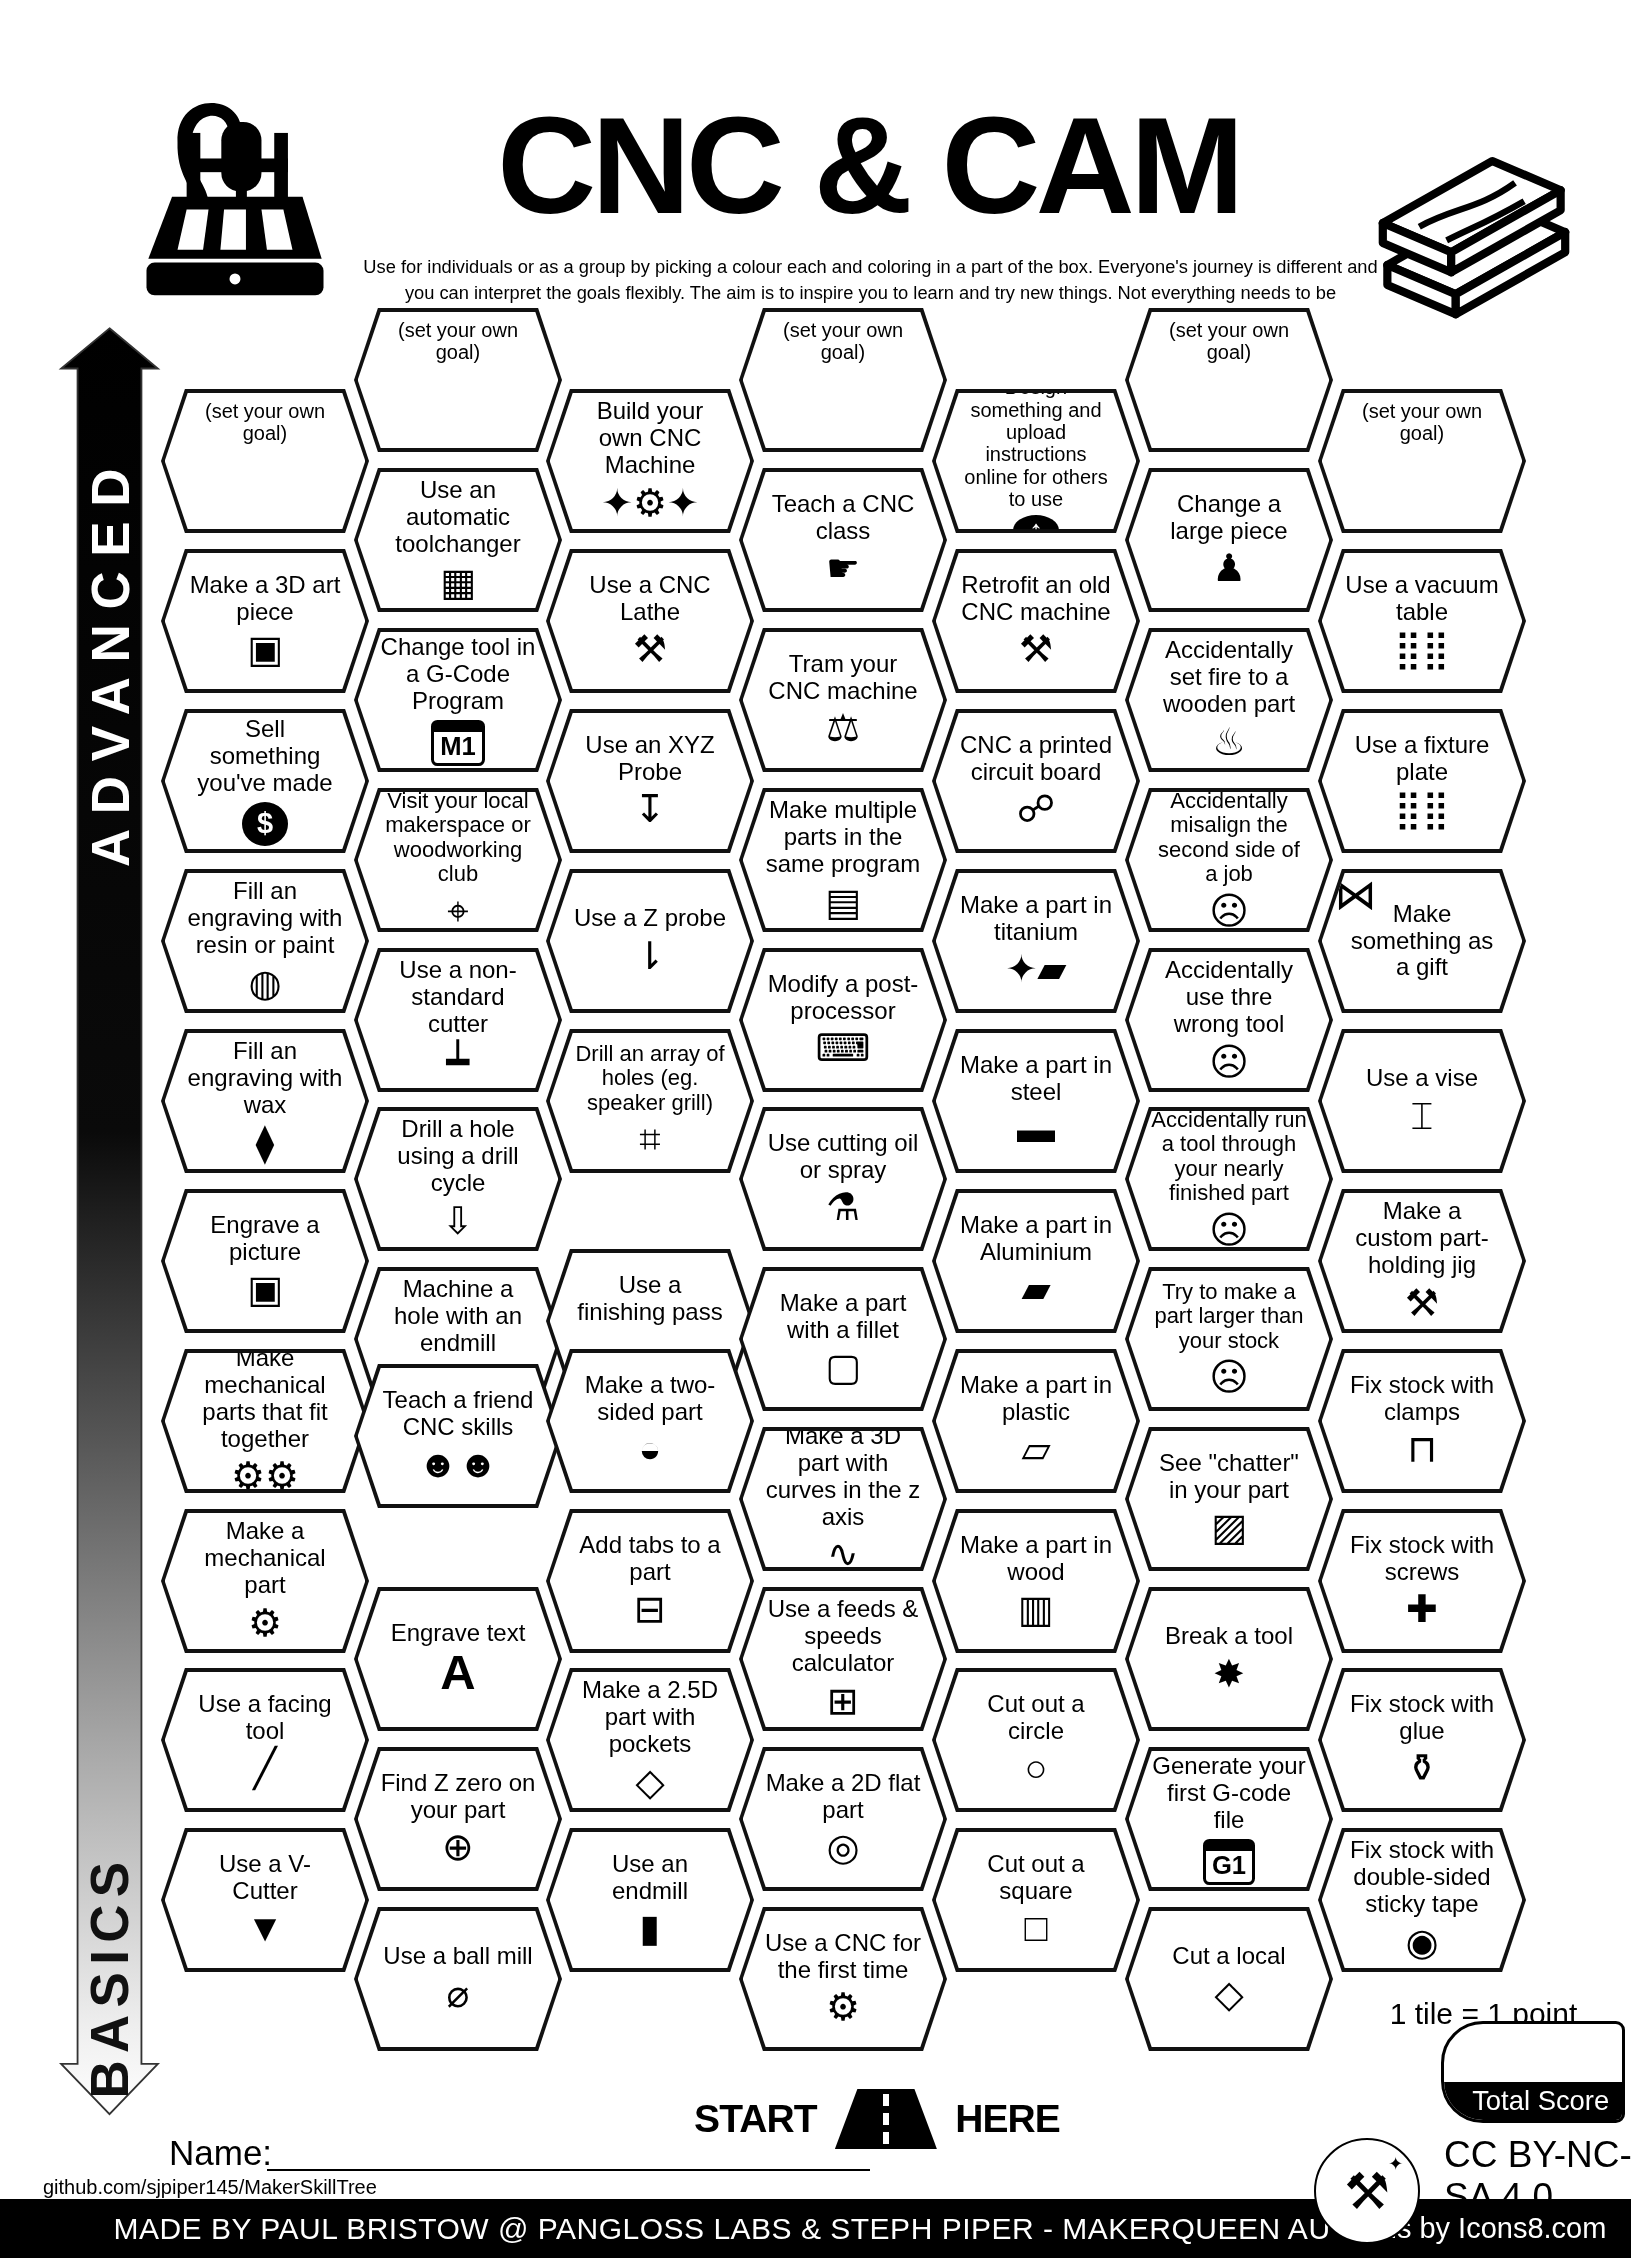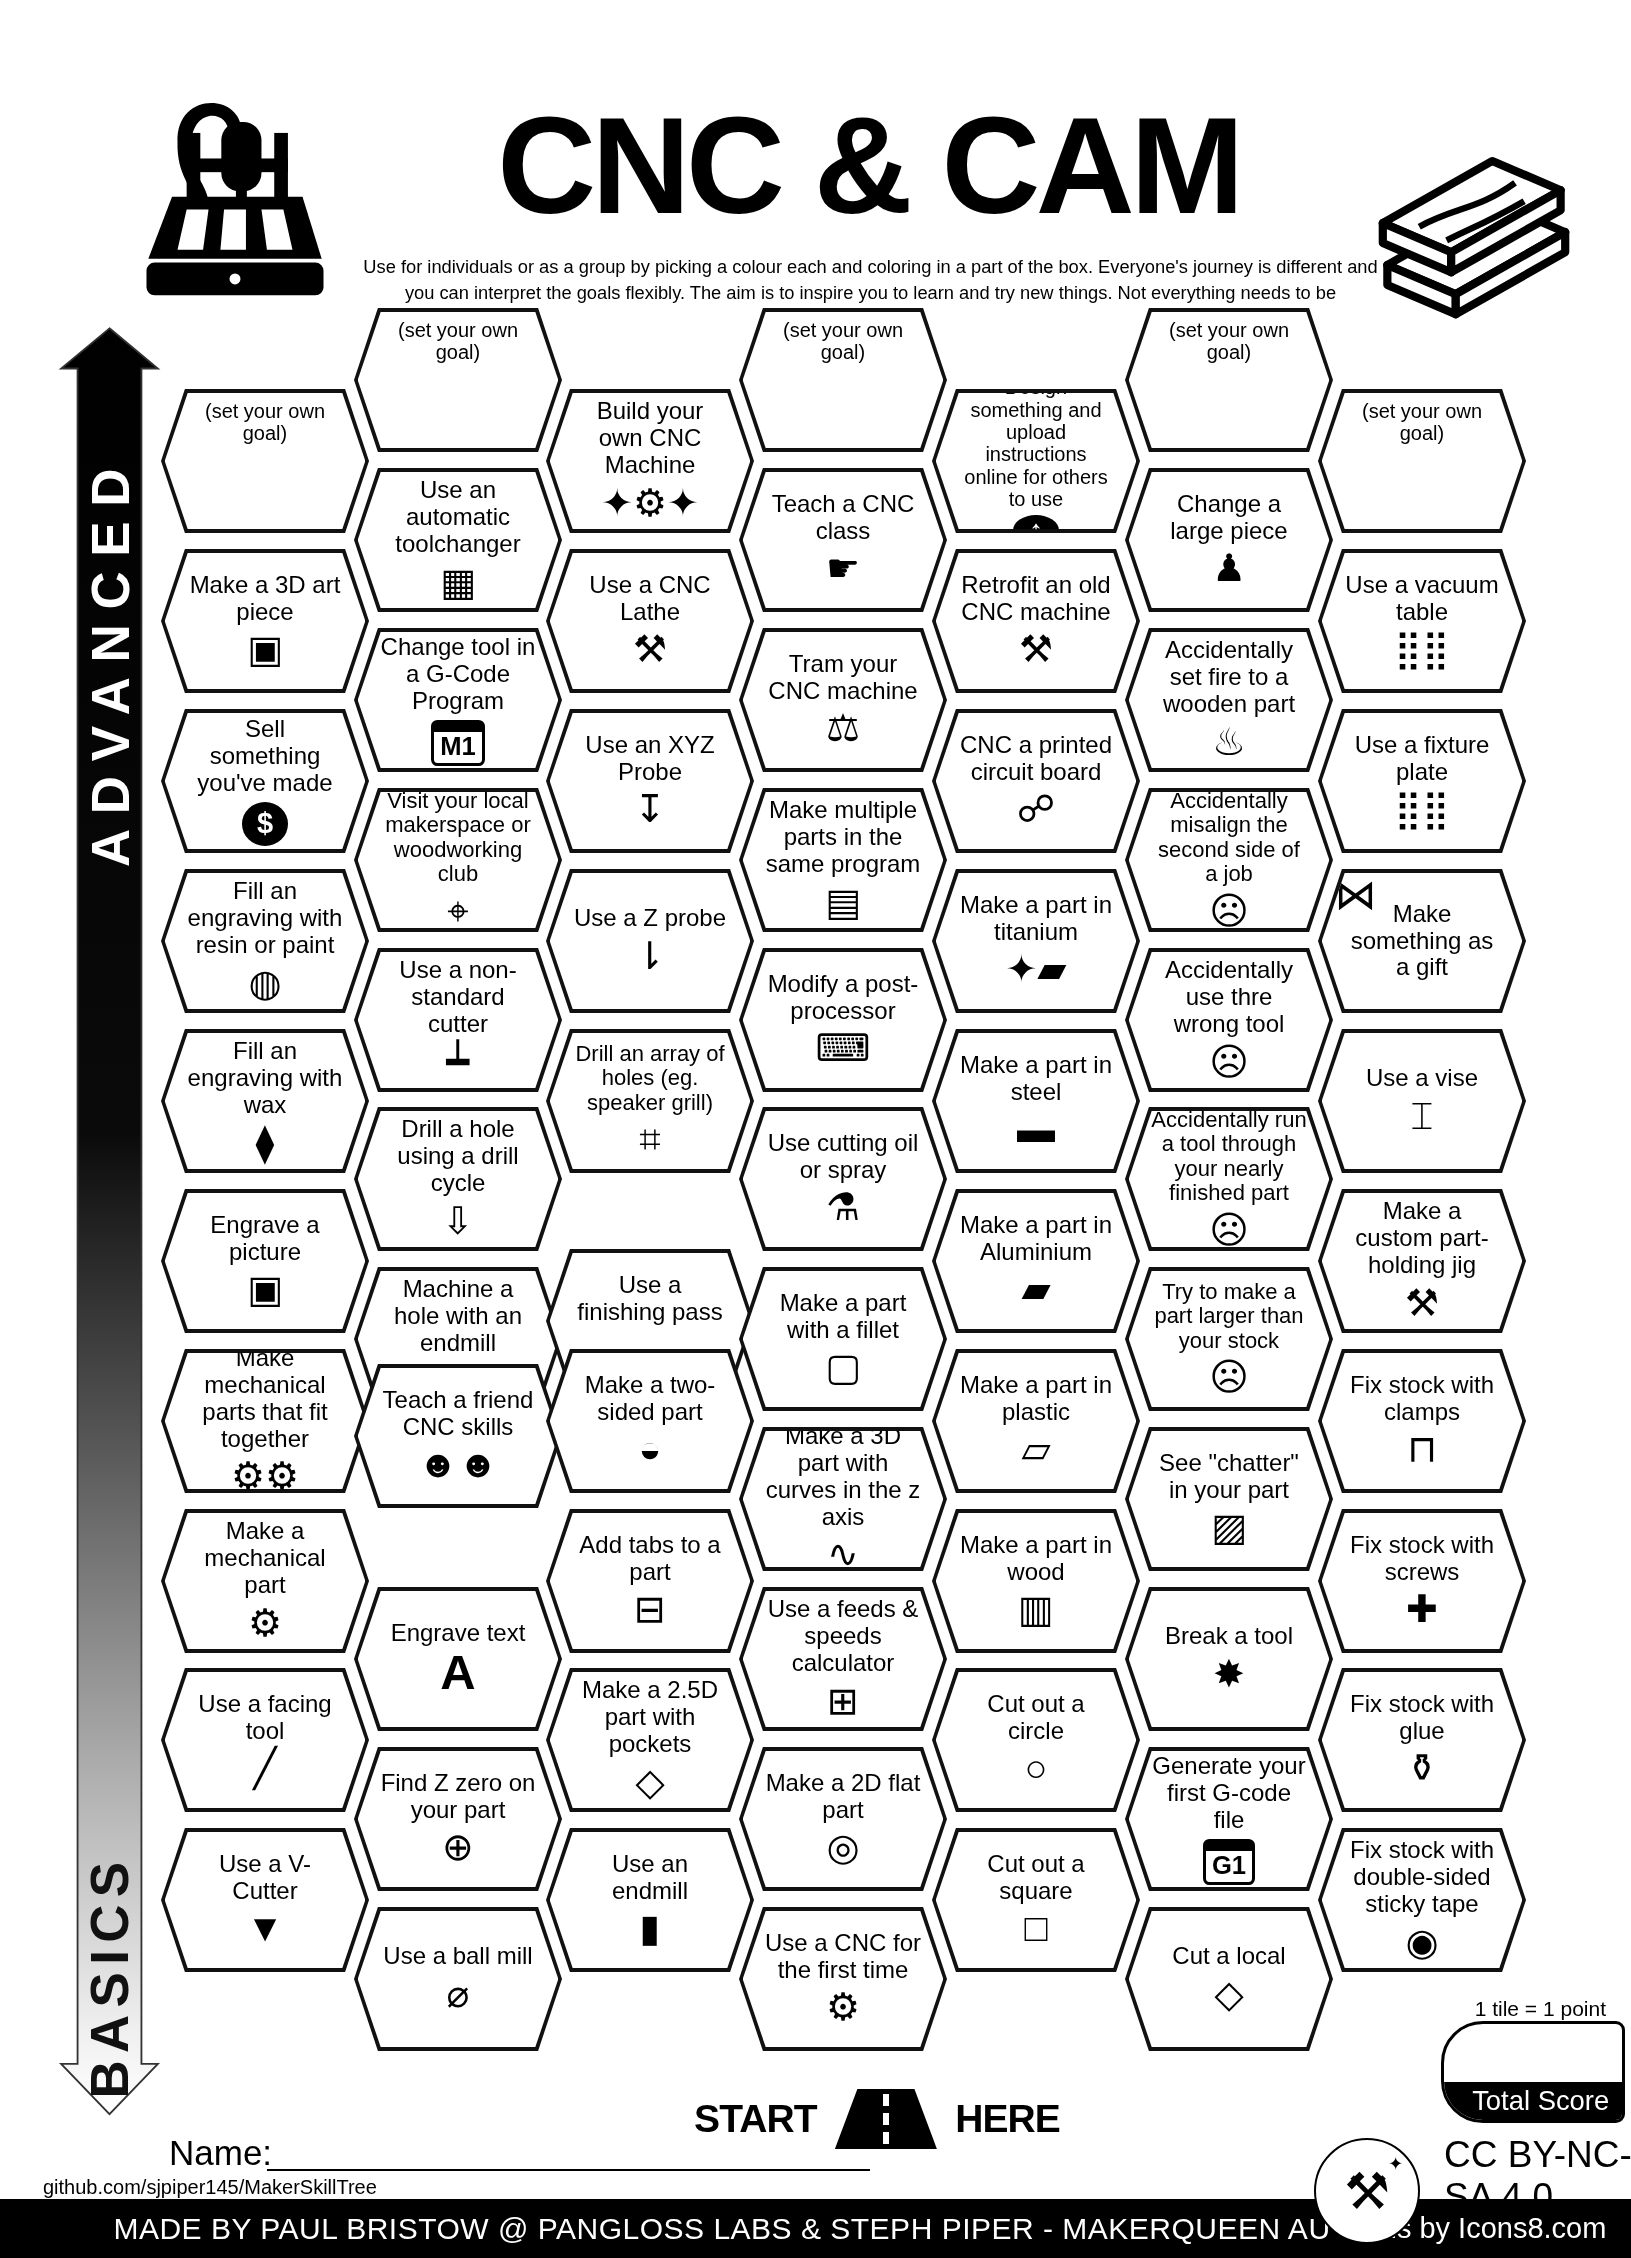--- a/index.html
+++ b/index.html
@@ -44,21 +44,21 @@
 
   
   .start-row{position:absolute;left:676px;top:2089px;width:402px;display:flex;align-items:center;justify-content:center;gap:18.3px;}
   .start-word{font-size:39px;font-weight:900;letter-spacing:-0.9px;}
   .road{width:102px;height:60px;background:#000;clip-path:polygon(22% 0,78% 0,100% 100%,0 100%);position:relative;}
   .road::after{content:"";position:absolute;left:50%;top:4.6px;bottom:4.6px;width:0;
        border-left:6.4px dashed #fff;transform:translateX(-50%);}
   .name-row{position:absolute;left:169px;top:2133px;font-size:35px;}
   .name-line{position:absolute;left:267px;top:2134px;width:603px;height:35px;border-bottom:2.7px solid #000;}
   .github{position:absolute;left:43px;top:2176px;font-size:20px;}
-  .score-note{position:absolute;left:1361px;top:1997px;width:245px;text-align:right;font-size:21px;font-weight:500;}
+  .score-note{position:absolute;left:1361px;top:1997px;width:245px;text-align:center;font-size:30px;font-weight:500;}
   .score-box{position:absolute;left:1441px;top:2021px;width:184px;height:102px;background:#fff;
        border:3.7px solid #000;border-radius:42px 9.1px 9.1px 42px;box-sizing:border-box;overflow:hidden;}
   .score-bar{position:absolute;left:0;right:0;bottom:0;height:38px;background:#000;color:#fff;
        text-align:right;font-size:27.4px;line-height:38px;padding-right:12.8px;}
   .footer-bar{position:absolute;left:0;top:2199px;width:1632px;height:59px;background:#000;}
   .footer-credit{position:absolute;left:0;top:0;width:1444px;text-align:center;color:#fff;
        font-size:30px;line-height:59px;letter-spacing:0.5px;}
   .footer-icons{position:absolute;right:25.6px;top:0;color:#fff;font-size:29px;line-height:59px;}
   .cc{position:absolute;left:1444px;top:2134px;font-size:37px;}
   .badge{position:absolute;left:1314px;top:2138px;width:102px;height:102px;border-radius:50%;

